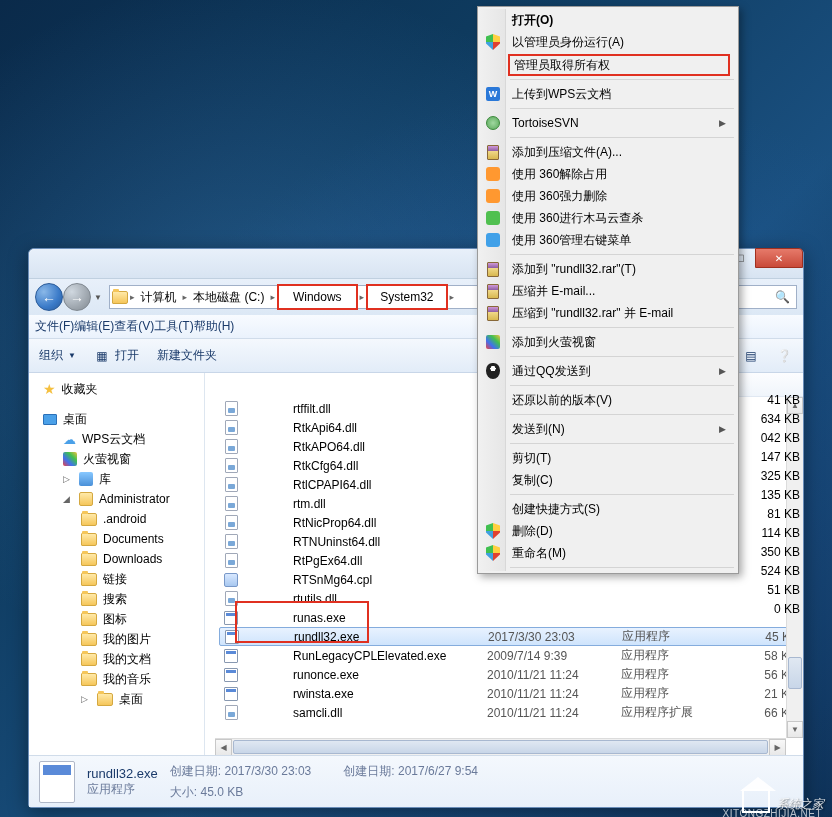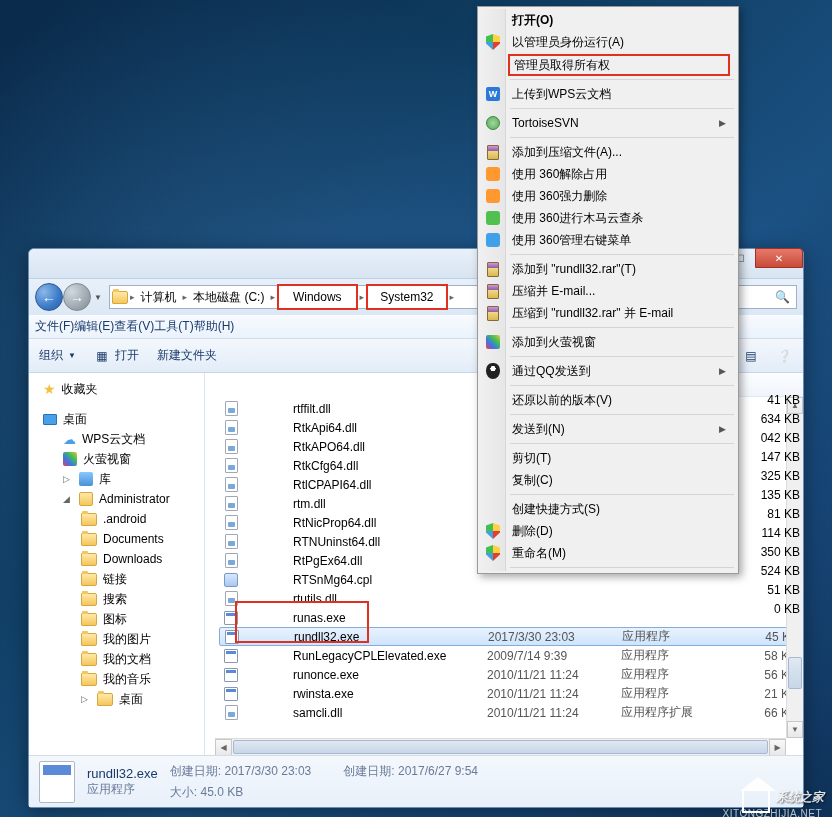--- a/index.html
+++ b/index.html
@@ -92,21 +92,21 @@
 .shield-icon { width:14px; height:16px; background: conic-gradient(#ffd040 0 25%, #e04030 0 50%, #40a0e0 0 75%, #40c050 0); clip-path: polygon(50% 0, 100% 15%, 100% 60%, 50% 100%, 0 60%, 0 15%); }
 .wps-icon { width:14px; height:14px; background:#2a78d8; border-radius:2px; color:#fff; font-size:9px; line-height:14px; text-align:center; font-weight:bold; }
 .svn-icon { width:14px; height:14px; background: radial-gradient(#a0d8a0,#5aa85a); border-radius:50%; border:1px solid #3a883a; }
 .rar-icon { width:12px; height:15px; background: linear-gradient(#d098d8,#8a5aa0 40%, #f0d888 40%, #d8b850); border-radius:1px; border:1px solid #886838; }
 .ic360o { width:14px; height:14px; background:#ff9830; border-radius:3px; }
 .ic360g { width:14px; height:14px; background:#50c050; border-radius:3px; }
 .ic360b { width:14px; height:14px; background:#40a0e8; border-radius:3px; }
 .qq-icon { width:14px; height:16px; background: radial-gradient(circle at 50% 35%, #fff 20%, #222 22%); border-radius: 45% 45% 50% 50%; }
 .firefly-icon { width:14px; height:14px; background: linear-gradient(45deg,#f04040,#4070f0,#40c050,#f0c040); border-radius:2px; }
 
-.watermark { position: absolute; right: 8px; bottom: 4px; color: rgba(255,255,255,0.85); font-size: 18px; font-weight: bold; font-style: italic; display:flex; align-items:flex-start; gap:6px; text-shadow: 1px 1px 2px rgba(0,0,0,0.6);}
+.watermark { position: absolute; right: 8px; bottom: 4px; color: rgba(255,255,255,0.85); font-size: 18px; font-weight: normal; font-style: italic; display:flex; align-items:flex-end; gap:6px; text-shadow: 1px 1px 2px rgba(0,0,0,0.6);}
 .wm-sub { position:absolute; right:10px; bottom: -2px; font-size:10px; color: rgba(255,255,255,0.7); letter-spacing:0.5px; }
 .house-icon { width:28px; height:24px; border:2px solid #fff; position:relative; }
 .house-icon::before { content:''; position:absolute; top:-14px; left:-4px; width:0; height:0; border-left:18px solid transparent; border-right:18px solid transparent; border-bottom:14px solid #fff; opacity:0.9;}
 
 .red-highlight-box { position:absolute; border:2px solid #e03020; pointer-events:none; }
 </style>
 </head>
 <body>
 
 <div class="desktop-bg"></div>

